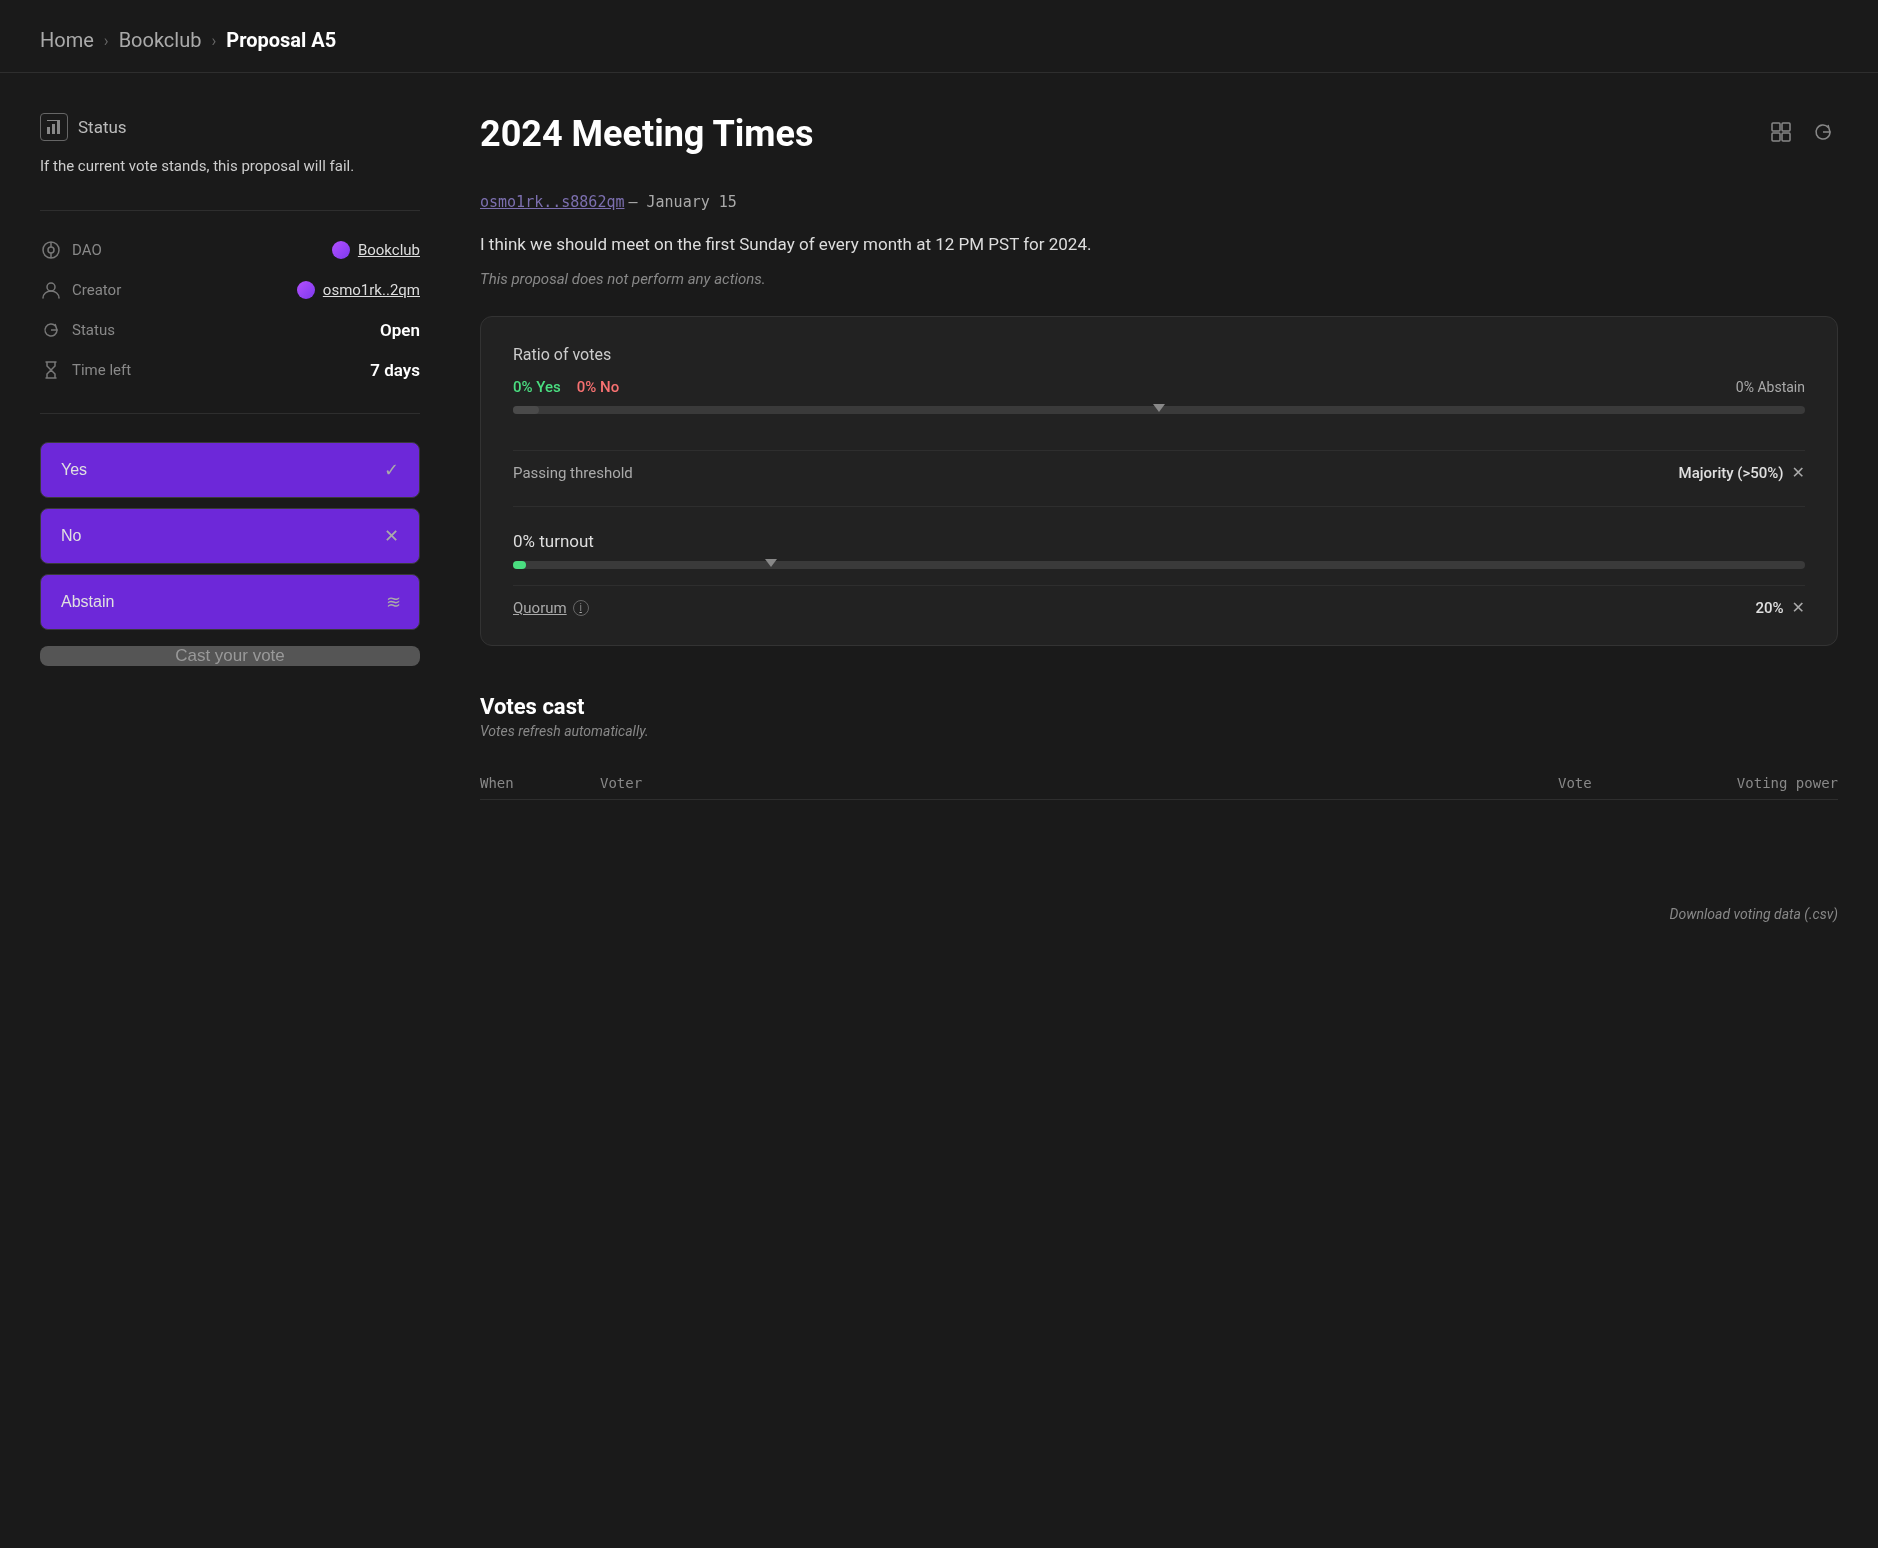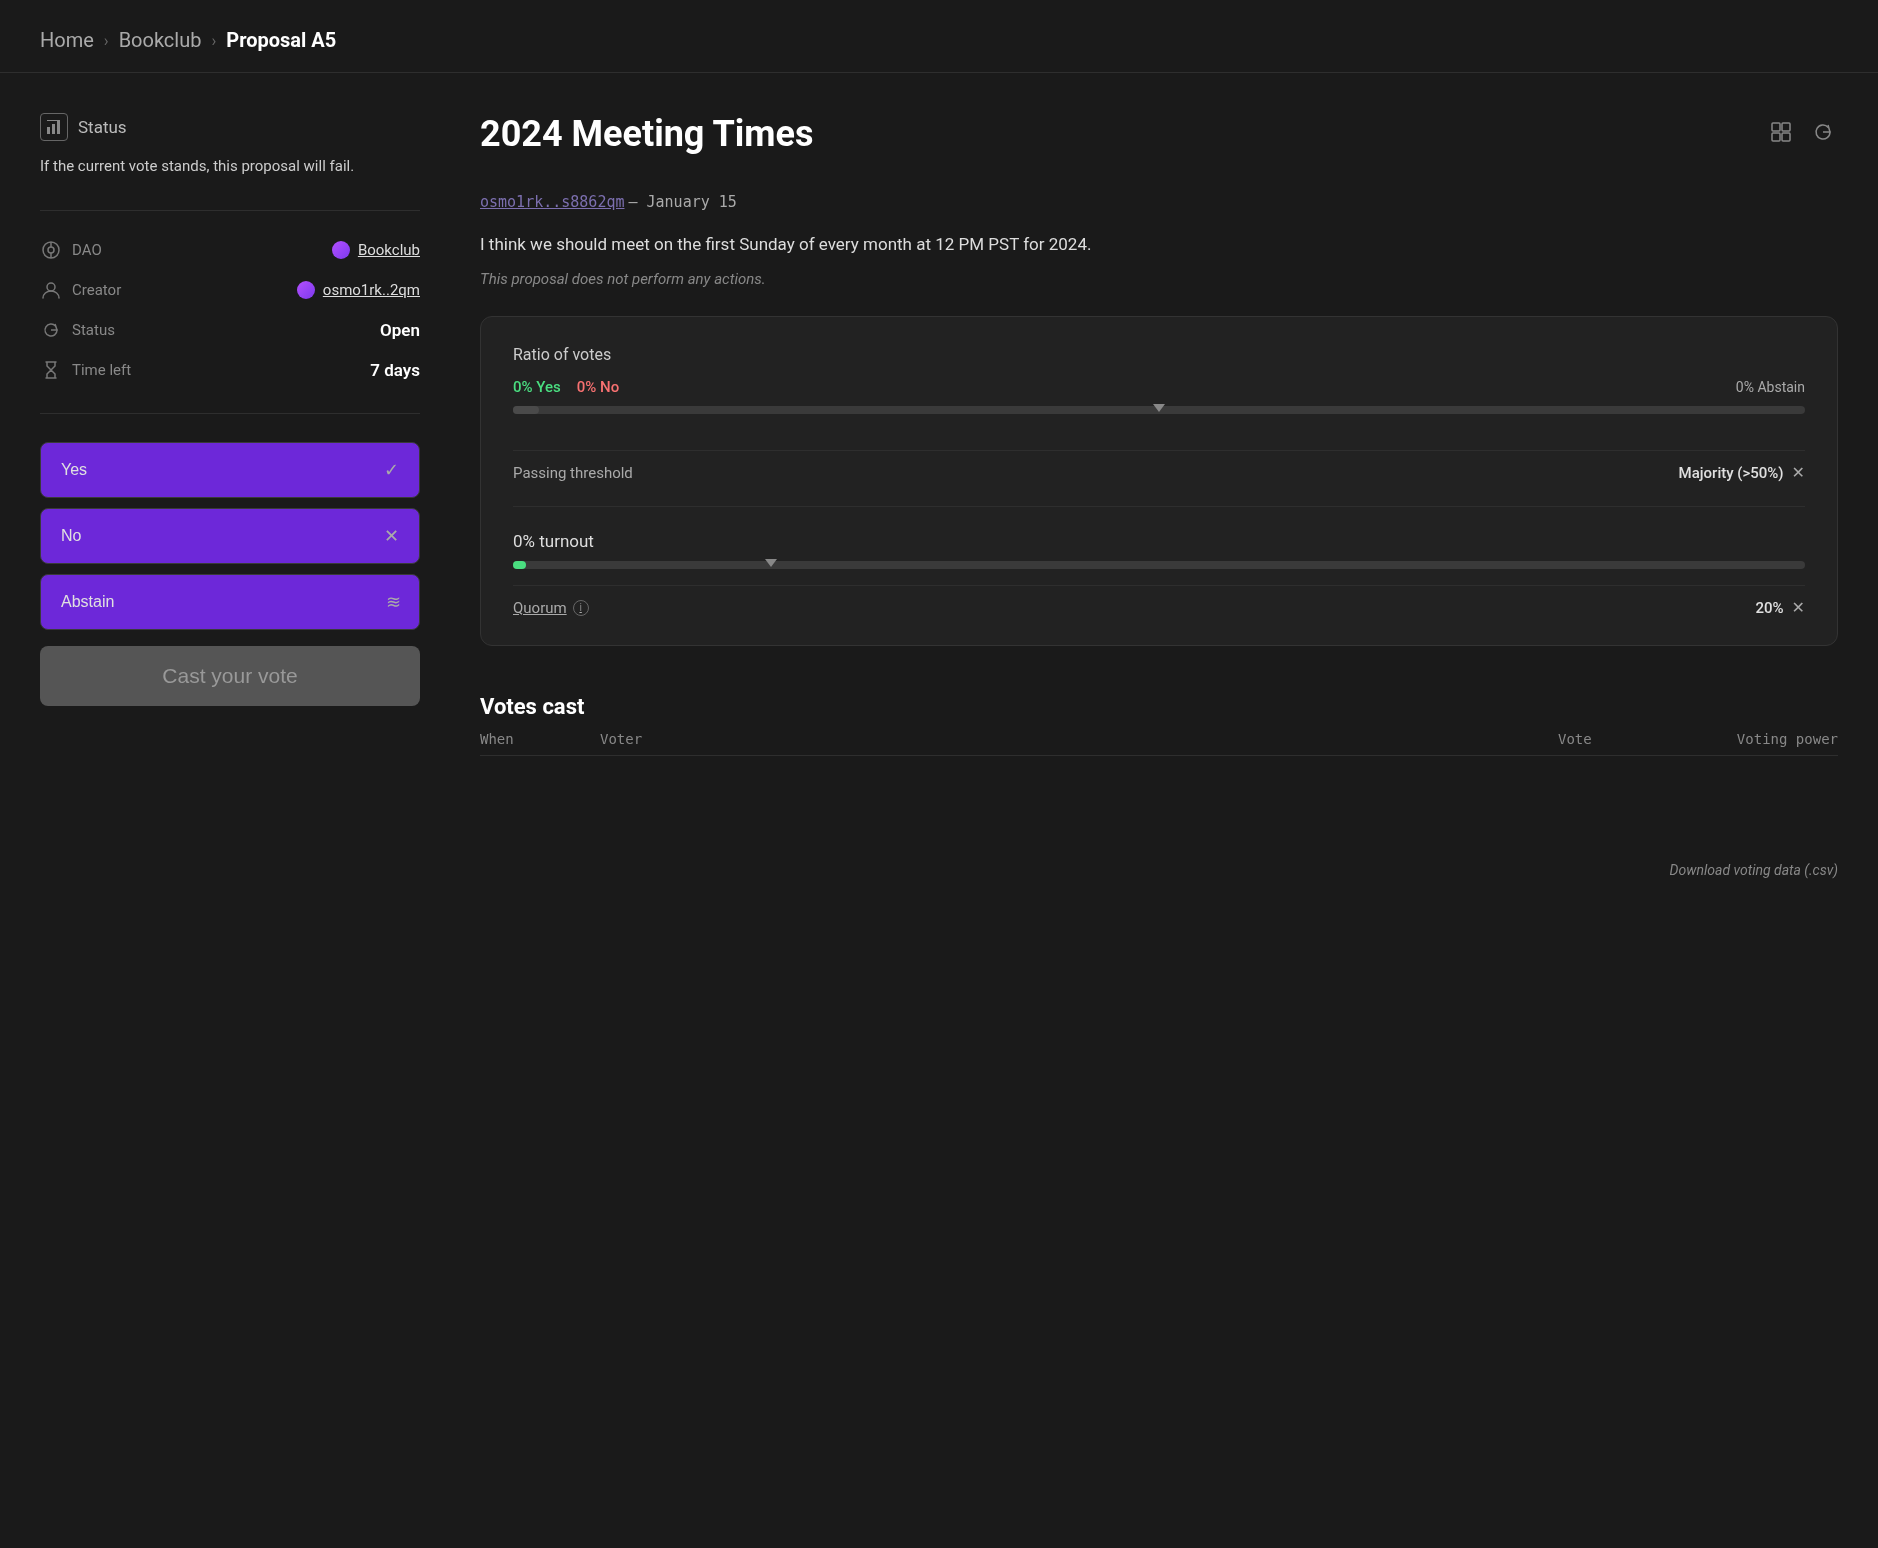--- a/index.html
+++ b/index.html
@@ -168,23 +168,22 @@
       color: #aaa;
       letter-spacing: -2px;
     }
 
     .cast-vote-btn {
       width: 100%;
       background: #555;
       border: none;
       border-radius: 8px;
       color: #999;
-      font-size: 21px;
+      font-size: 17px;
       font-weight: 500;
-      padding: 18px;
       cursor: not-allowed;
     }
 
     
     .content {
       flex: 1;
       min-width: 0;
     }
 
     .proposal-header {
@@ -641,20 +640,21 @@
         <div class="quorum-value">
           <span>20%</span>
           <span class="threshold-x">✕</span>
         </div>
       </div>
 
     </div>
 
     <div class="votes-cast-section">
       <h2 class="votes-cast-title">Votes cast</h2>
+      <p class="votes-cast-subtitle">Votes refresh automatically.</p>
 
       <div class="votes-table-header">
         <span>When</span>
         <span>Voter</span>
         <span>Vote</span>
         <span style="text-align:right;">Voting power</span>
       </div>
 
       <div class="votes-table-body"></div>
 

